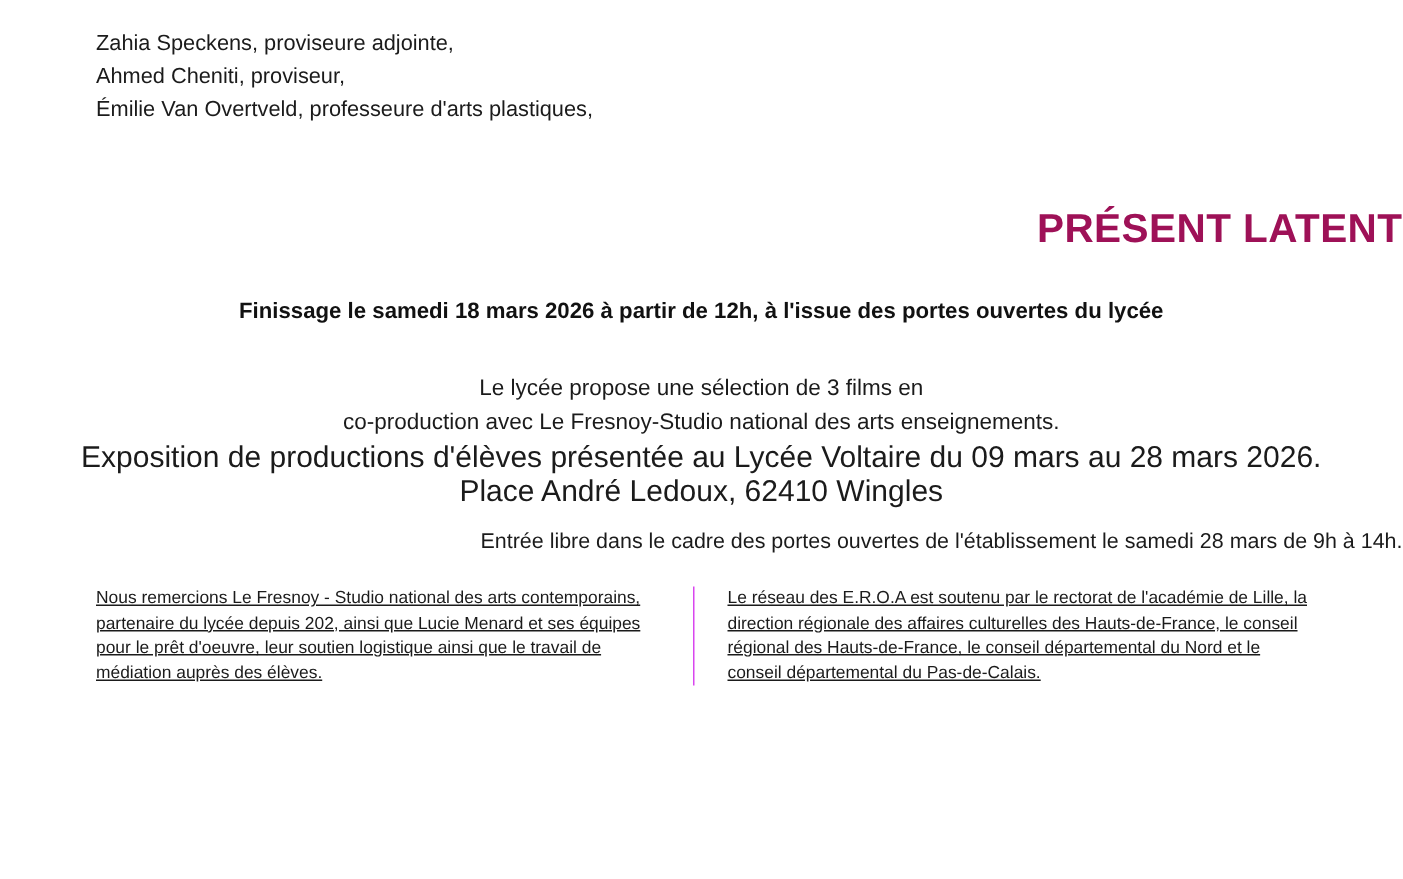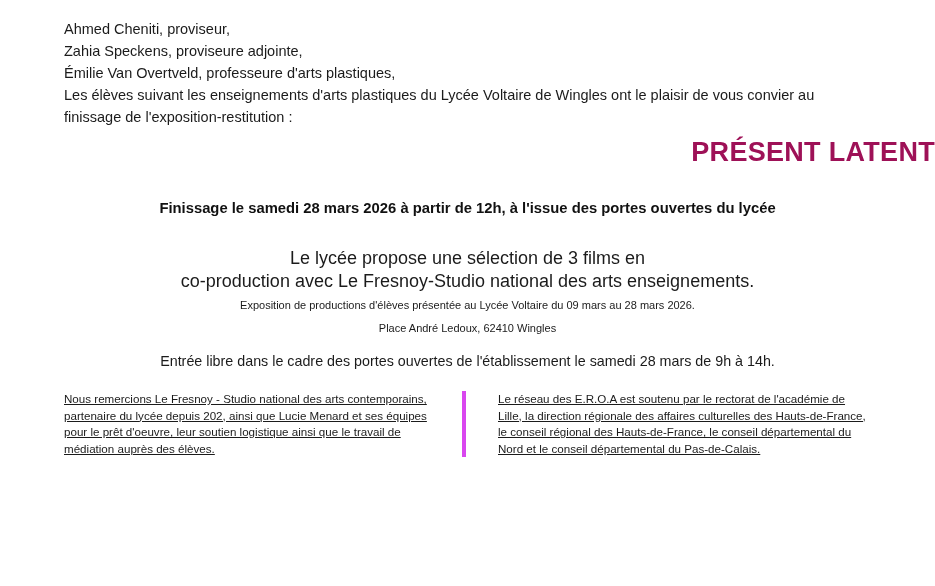--- a/index.html
+++ b/index.html
@@ -57,40 +57,40 @@
     font-size: 14.8px;
     font-weight: bold;
     color: #111111;
   }
   .block-films {
     position: absolute;
     left: 0;
     top: 247px;
     width: 935px;
     text-align: center;
-    font-size: 18px;
+    font-size: 15px;
     line-height: 23px;
     color: #1b1b1b;
   }
   .block-expo {
     position: absolute;
     left: 0;
     top: 294px;
     width: 935px;
     text-align: center;
-    font-size: 11px;
+    font-size: 20px;
     line-height: 23px;
     color: #1b1b1b;
   }
   .block-entree {
     position: absolute;
     left: 0;
     top: 353px;
     width: 935px;
-    text-align: center;
+    text-align: right;
     font-size: 14.3px;
     color: #1b1b1b;
   }
   .footer {
     position: absolute;
     left: 64px;
     top: 391px;
     width: 808px;
     display: flex;
     gap: 0;
@@ -101,42 +101,41 @@
   .footer-col {
     box-sizing: border-box;
     text-decoration: underline;
   }
   .footer-col.left {
     width: 398px;
     padding-right: 22px;
   }
   .footer-col.right {
     width: 410px;
-    padding-left: 32px;
-    border-left: 4px solid #d946ef;
+    padding-left: 22px;
+    border-left: 1px solid #d946ef;
   }
   .footer-col p {
     margin: 0;
   }
 </style>
 </head>
 <body>
 
 <div class="page">
 
   <div class="intro">
+    <div>Zahia Speckens, proviseure adjointe,</div>
     <div>Ahmed Cheniti, proviseur,</div>
-    <div>Zahia Speckens, proviseure adjointe,</div>
     <div>Émilie Van Overtveld, professeure d'arts plastiques,</div>
-    <div class="wrapline">Les élèves suivant les enseignements d'arts plastiques du Lycée Voltaire de Wingles ont le plaisir de vous convier au finissage de l'exposition-restitution :</div>
   </div>
 
   <div class="title">PRÉSENT LATENT</div>
 
-  <div class="subtitle">Finissage le samedi 28 mars 2026 à partir de 12h, à l'issue des portes ouvertes du lycée</div>
+  <div class="subtitle">Finissage le samedi 18 mars 2026 à partir de 12h, à l'issue des portes ouvertes du lycée</div>
 
   <div class="block-films">
     <div>Le lycée propose une sélection de 3 films en</div>
     <div>co-production avec Le Fresnoy-Studio national des arts enseignements.</div>
   </div>
 
   <div class="block-expo">
     <div>Exposition de productions d'élèves présentée au Lycée Voltaire du 09 mars au 28 mars 2026.</div>
     <div>Place André Ledoux, 62410 Wingles</div>
   </div>

